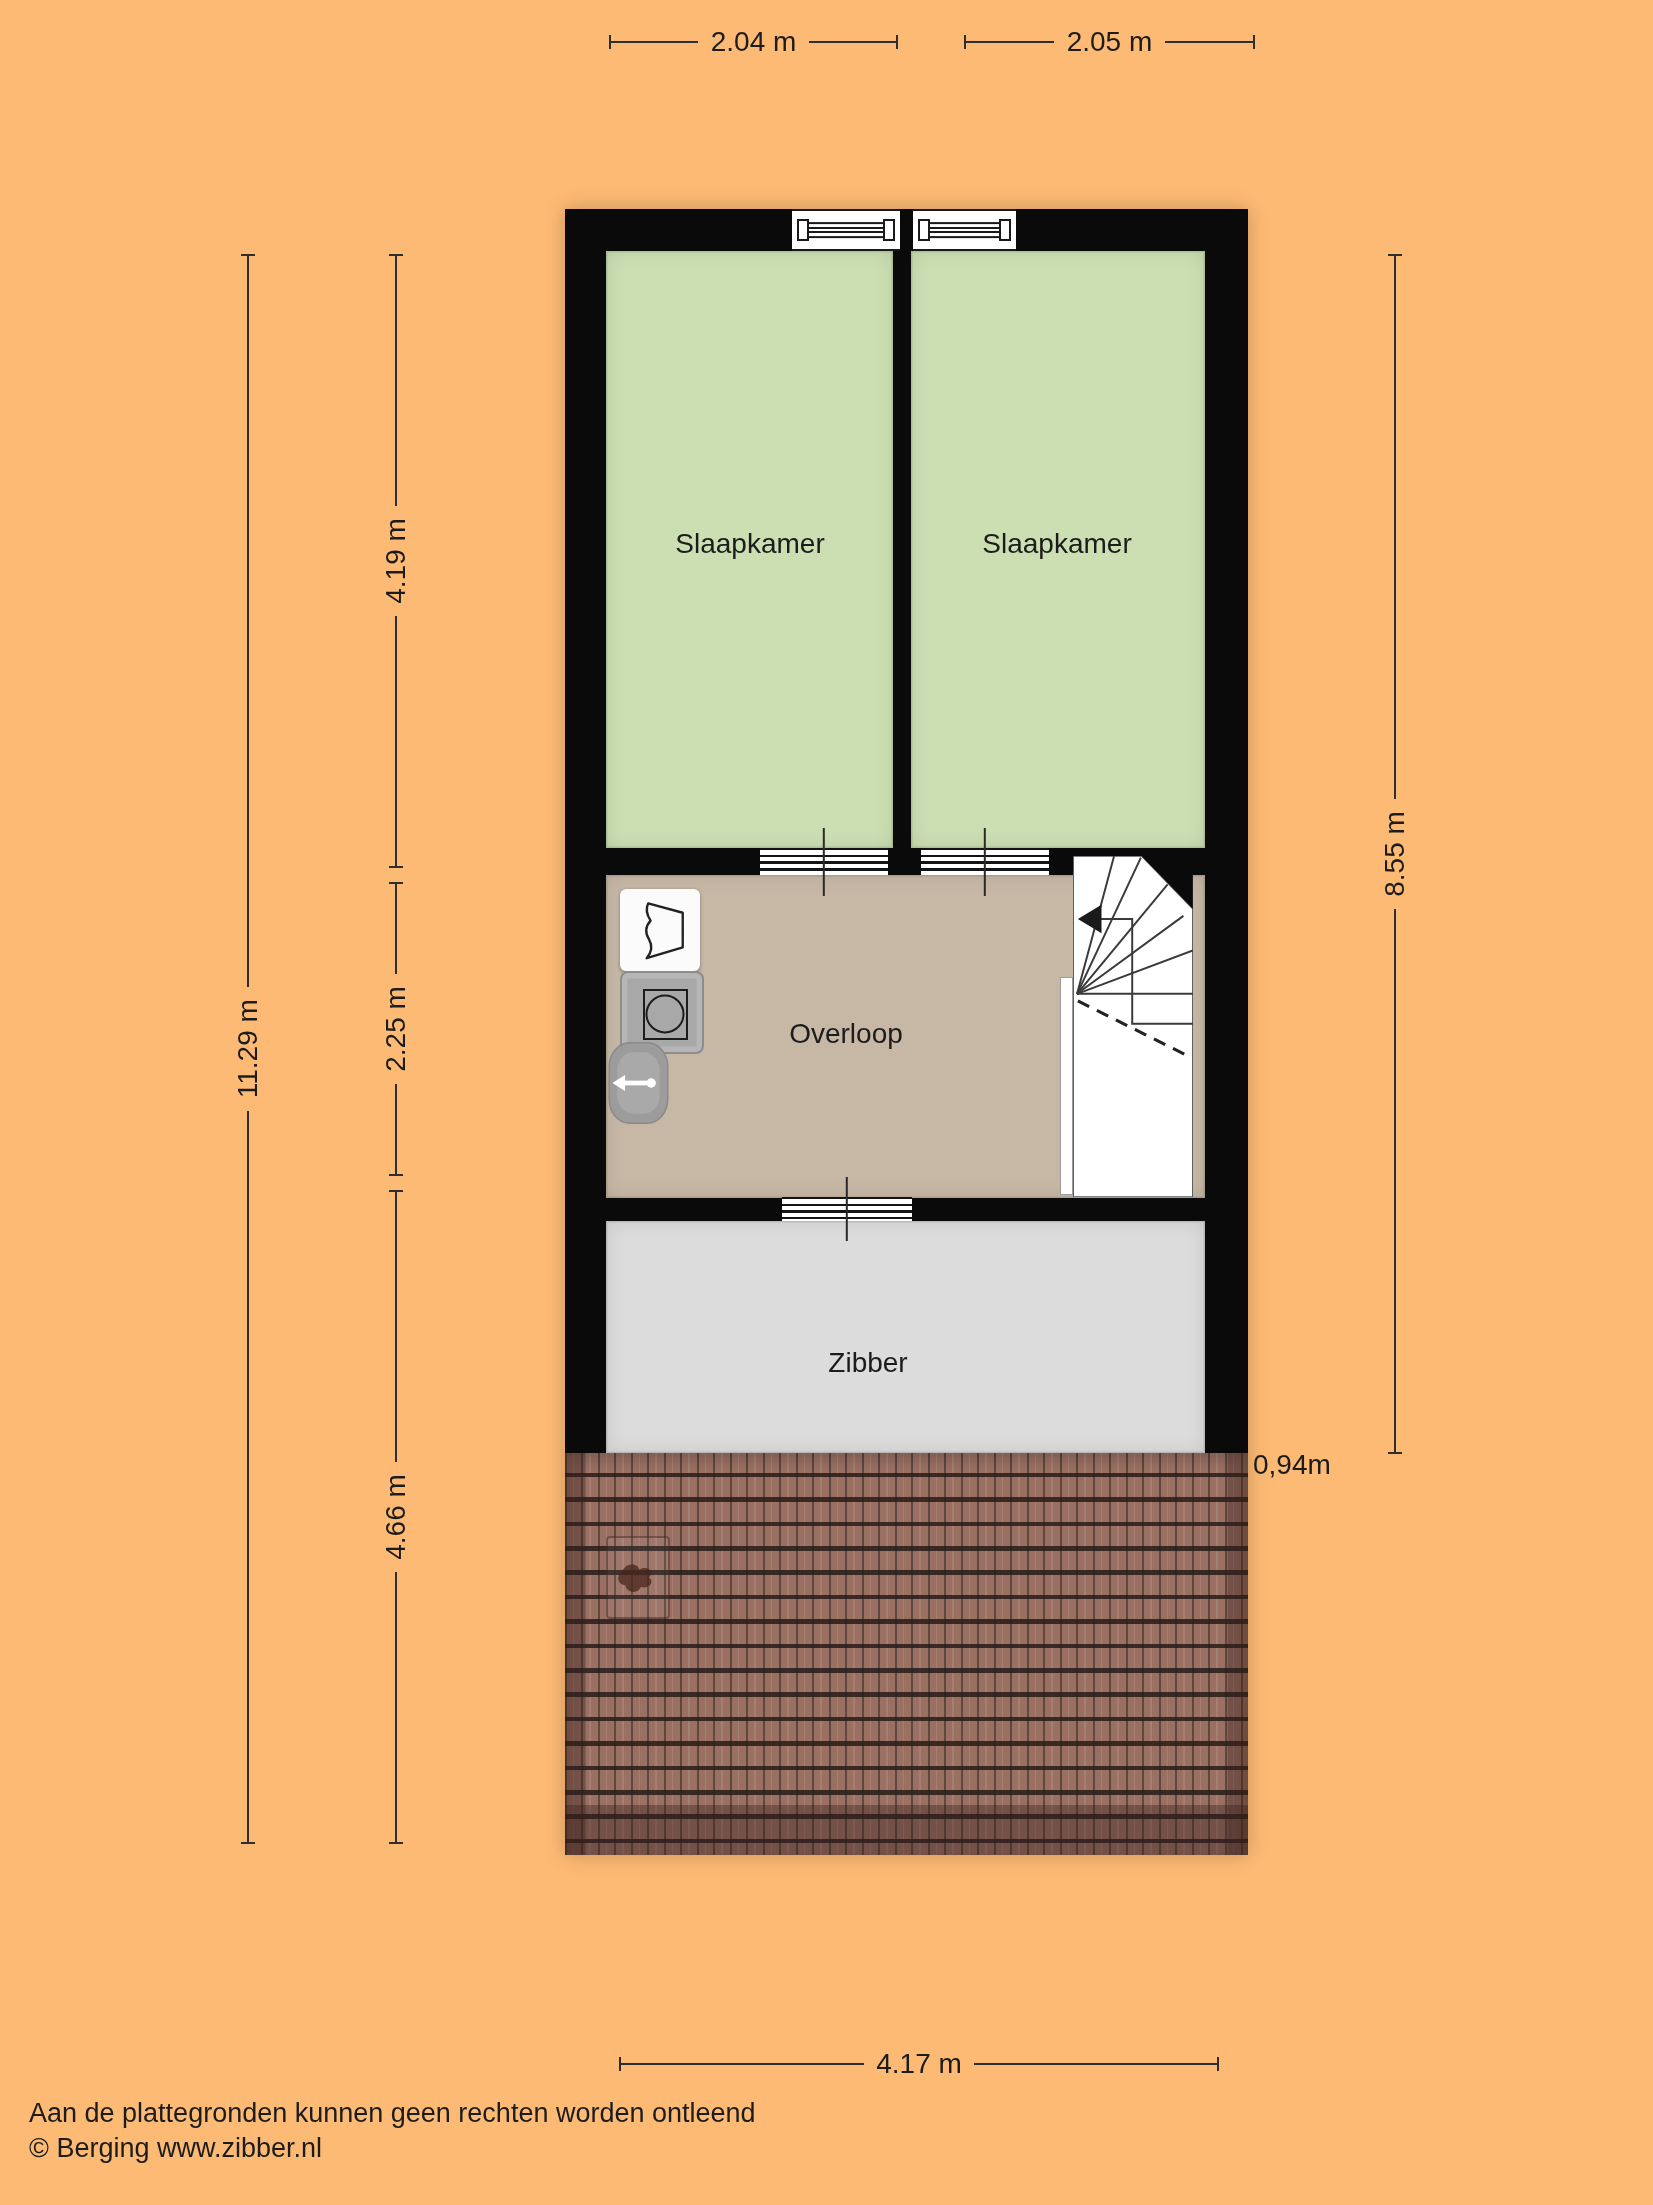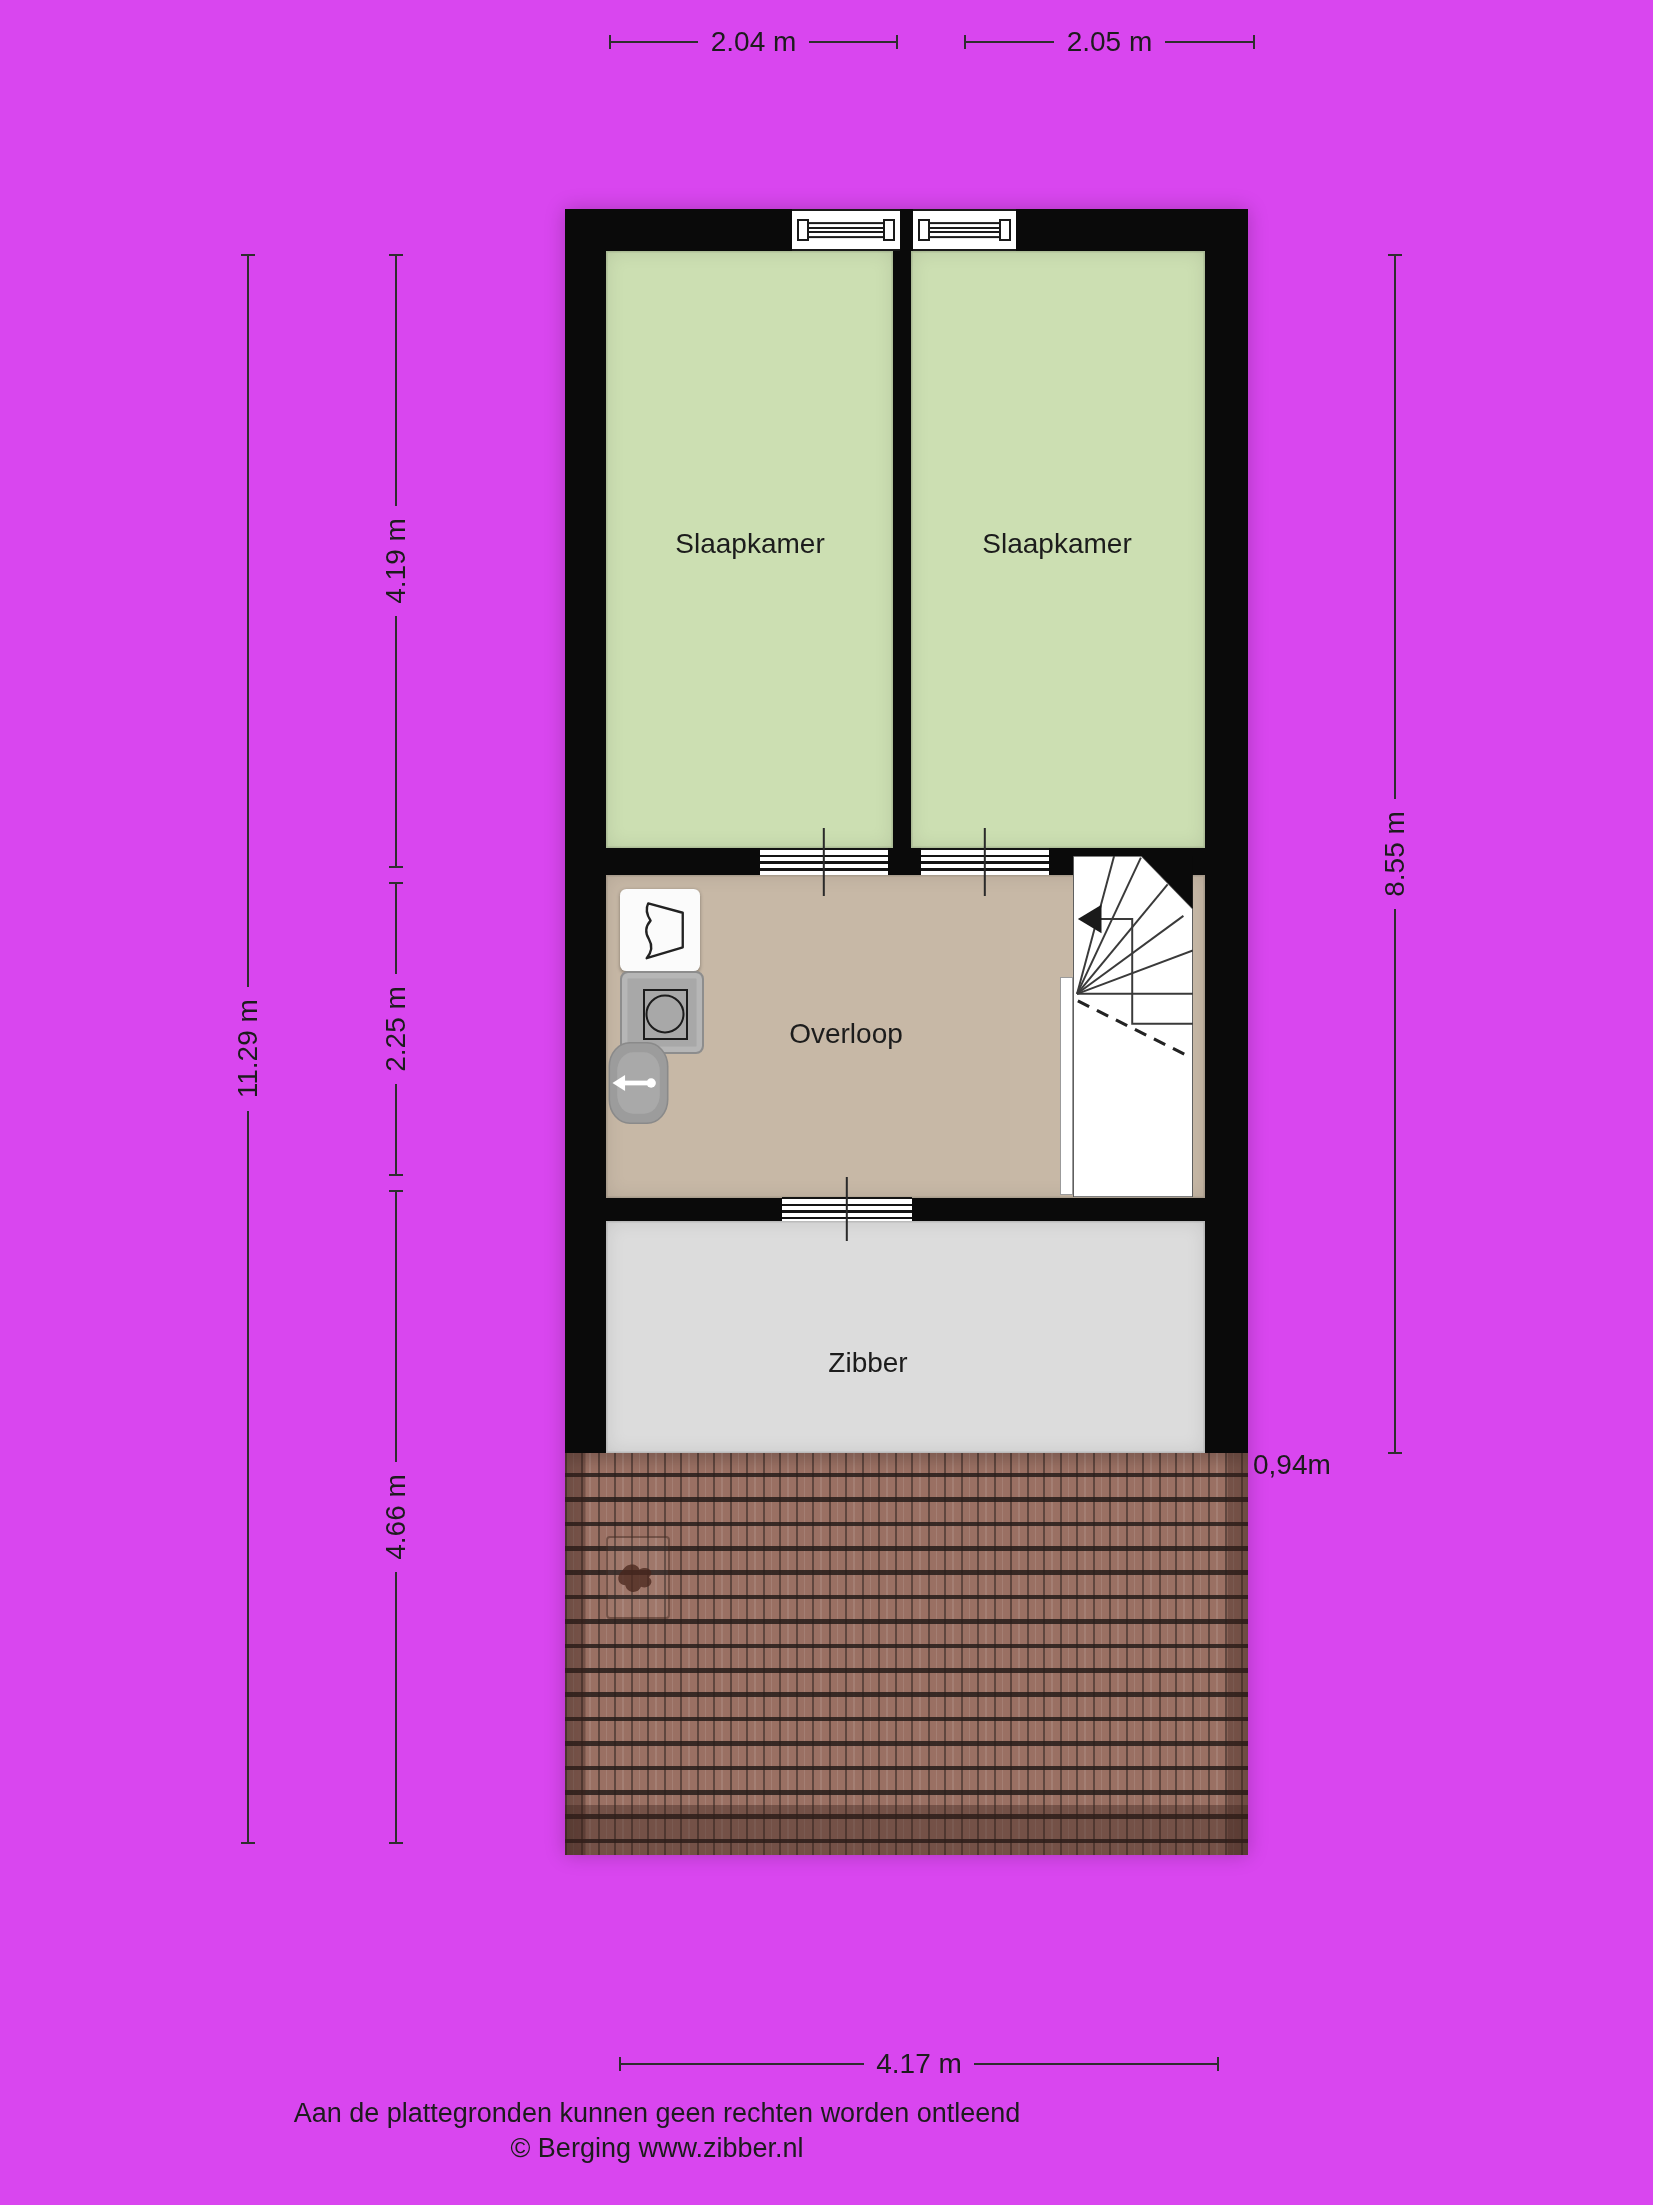--- a/index.html
+++ b/index.html
@@ -1,16 +1,16 @@
 <!DOCTYPE html>
 <html style="font-size:12.6px"><head>
 <meta charset="utf-8">
 <style>
   html,body{margin:0;padding:0;background:#ffffff;}
-  .canvas{position:relative;width:1654px;height:2205px;background:#d946ef;overflow:hidden;
+  .canvas{position:relative;width:1654px;height:2205px;background:#fdba74;overflow:hidden;
           font-family:"Liberation Sans", sans-serif;color:#1c1c1c;}
 
   
   .dim{position:absolute;display:flex;align-items:center;}
   .dim-h{flex-direction:row;height:31.5px;}
   .dim-v{flex-direction:column;width:31.5px;}
   .tick{background:#2e2e2e;flex:0 0 auto;}
   .dim-h .tick{width:2.4px;height:14px;}
   .dim-v .tick{width:14px;height:2.4px;}
   .dline{background:#2e2e2e;flex:1 1 auto;}
@@ -68,21 +68,21 @@
            rgba(255,255,255,.10) 7.9px 9.5px, rgba(0,0,0,0) 9.5px 16.5px);}
   .roof .shade{position:absolute;inset:0;
        box-shadow:inset 20.5px 0 0 rgba(55,32,25,.38), inset -20.5px 0 0 rgba(55,32,25,.38),
                   inset 0 -50px 0 rgba(55,32,25,.38), inset 0 7.9px 14px rgba(0,0,0,.18);}
   .skylight{position:absolute;left:41px;top:83px;width:60px;height:79px;border:2.4px solid rgba(55,30,22,.45);
        border-radius:3.9px;background:rgba(255,255,255,.05);}
 
   .marker-150{position:absolute;left:1253px;top:1449px;font-size:28px;white-space:nowrap;}
 
   
-  .footer-line{position:absolute;left:0;width:1314px;text-align:center;white-space:nowrap;}
+  .footer-line{position:absolute;left:0;width:1314px;text-align:left;white-space:nowrap;padding-left:29px;}
   .footer-disclaimer{top:2098px;font-size:27px;}
   .footer-copyright{top:2133px;font-size:27px;}
 </style>
 </head>
 <body>
 
 <div class="canvas">
 
   <div class="dim dim-h" style="left:609px;top:26px;width:289px;">
     <span class="tick"></span>

